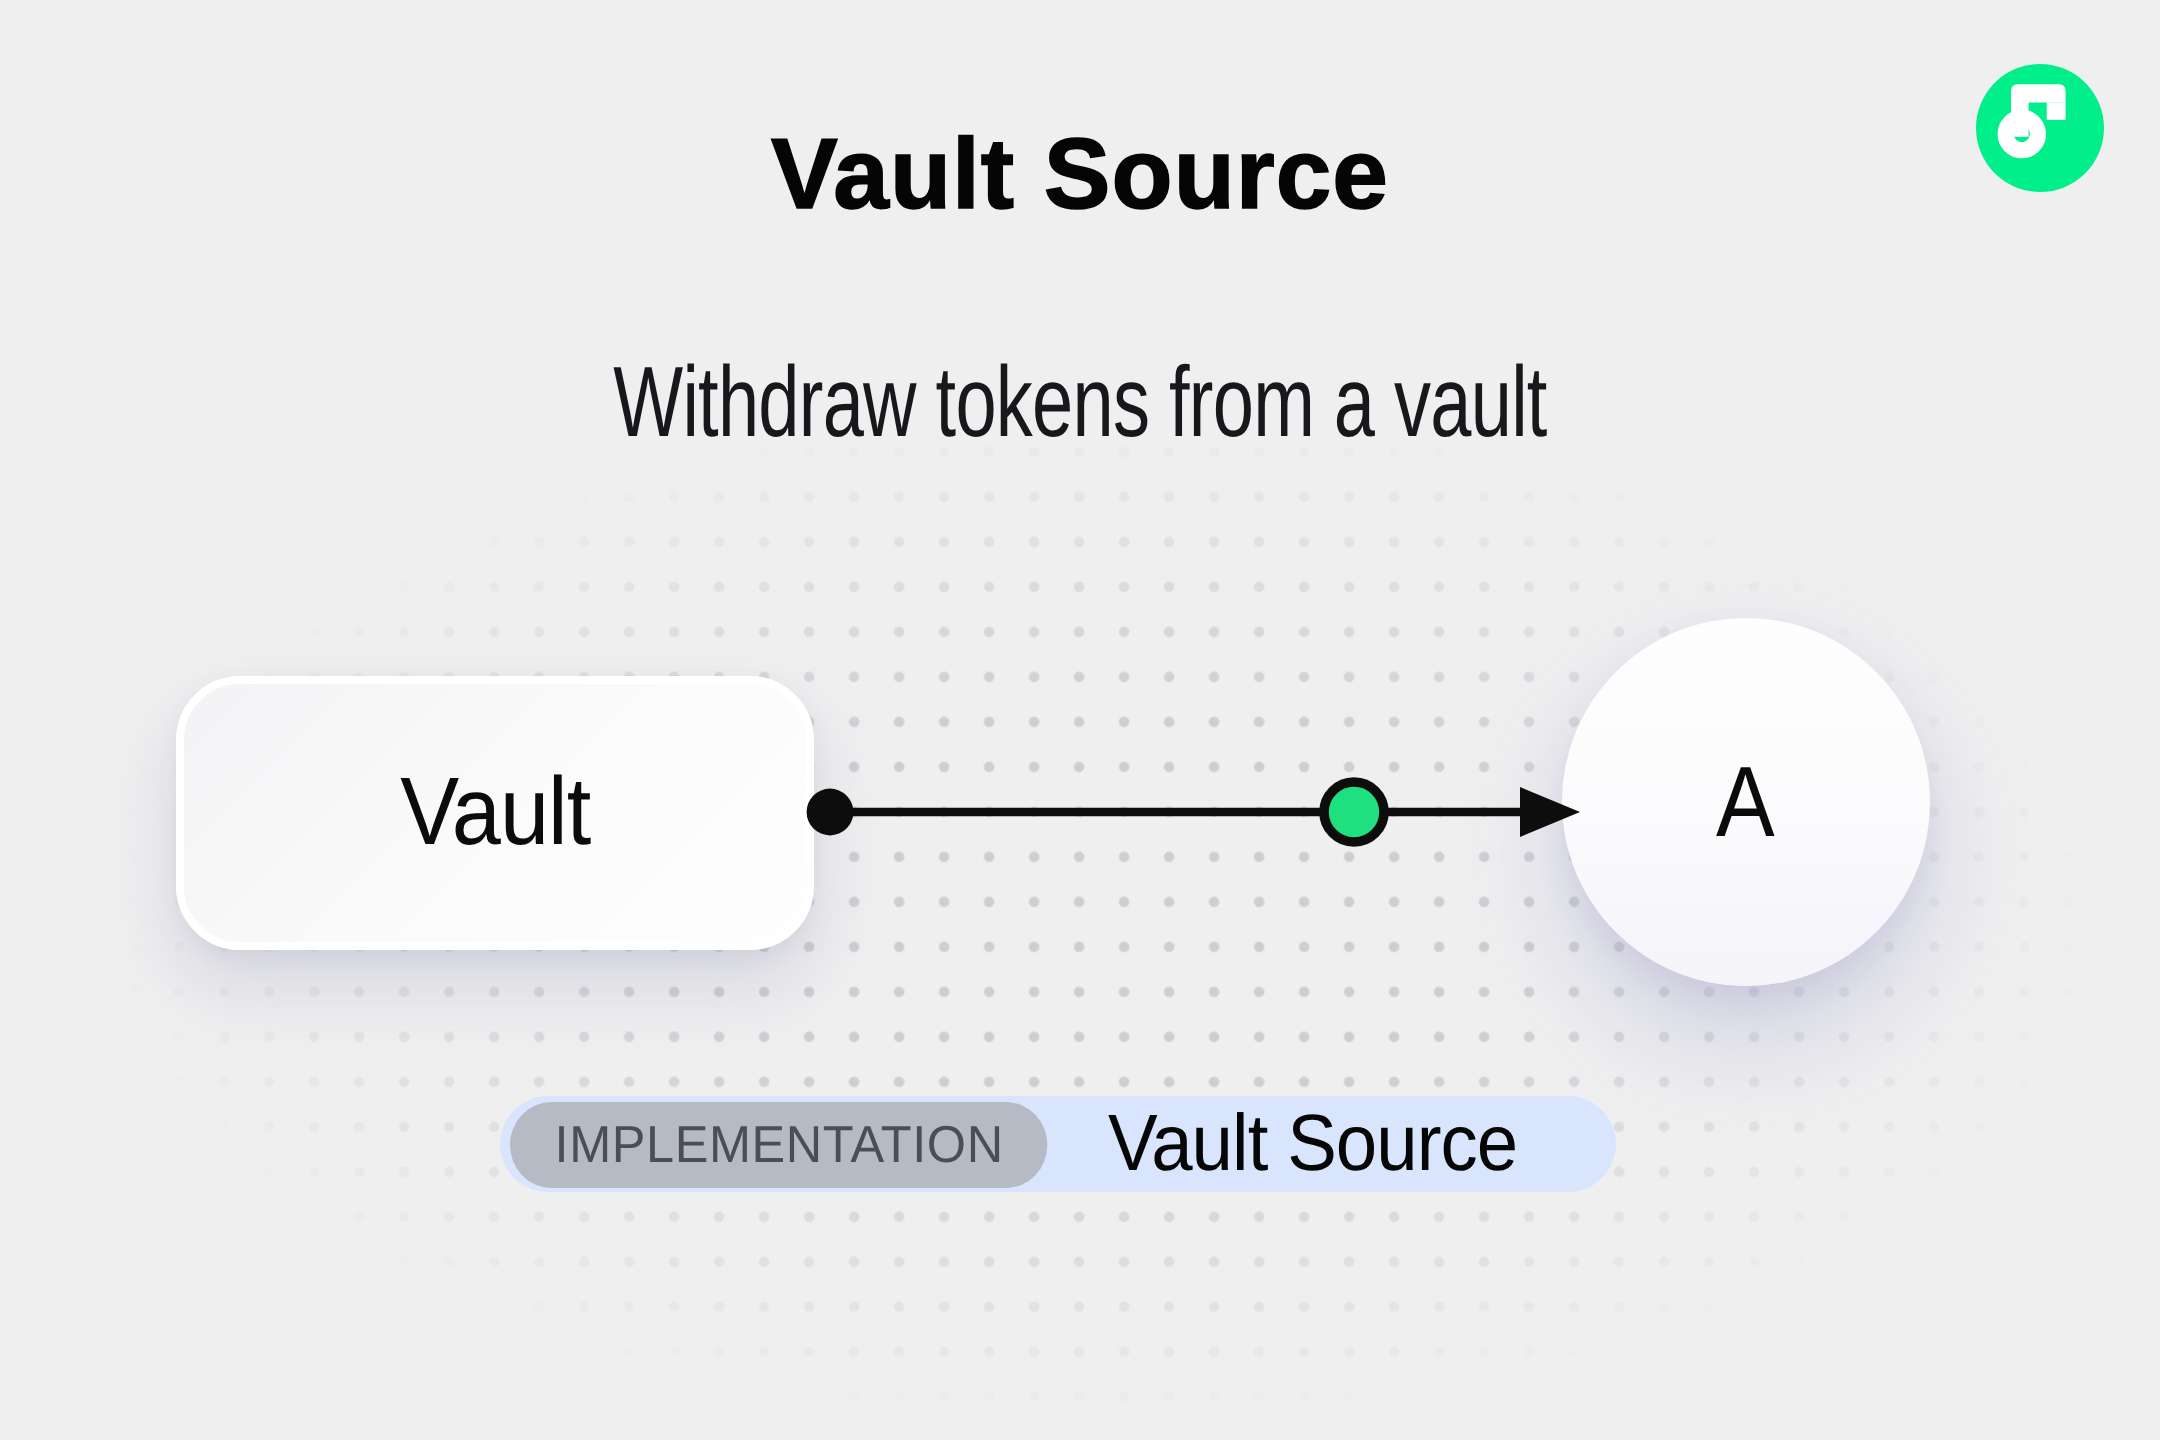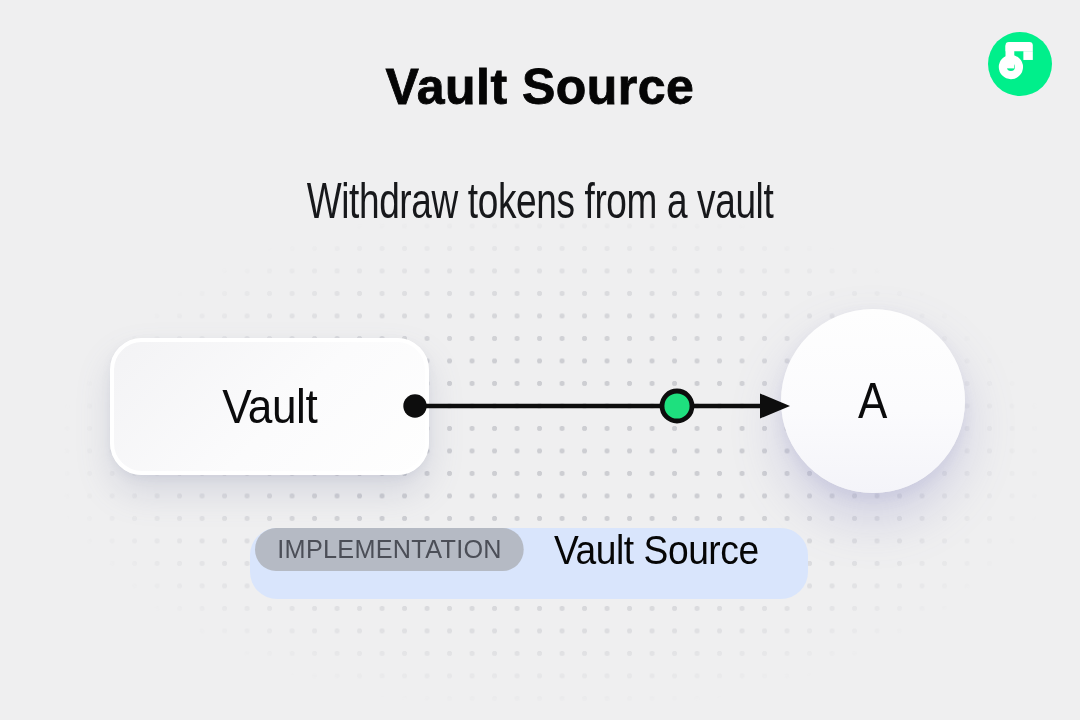--- a/index.html
+++ b/index.html
@@ -31,21 +31,21 @@
     font-size: 50px; font-weight: 400; color: #17181b;
     transform: scaleX(0.74);
     transform-origin: 50% 50%;
     letter-spacing: -0.5px;
     white-space: nowrap;
   }
   .logo {
     position: absolute; left: 988px; top: 32px; width: 64px; height: 64px; z-index: 2;
   }
   .node-vault {
-    position: absolute; left: 110px; top: 338px; width: 319px; height: 137px; z-index: 2;
+    position: absolute; left: 88px; top: 338px; width: 319px; height: 137px; z-index: 2;
     box-sizing: border-box;
     border: 4px solid #ffffff;
     border-radius: 32px;
     background: linear-gradient(135deg, #f3f3f5 0%, #fbfbfc 55%, #fefefe 100%);
     box-shadow: 0 18px 35px rgba(105,110,150,0.18), 0 4px 10px rgba(105,110,150,0.08);
     display: flex; align-items: center; justify-content: center;
   }
   .node-vault .label {
     font-size: 48px; color: #0b0b0c; letter-spacing: -0.5px;
     transform: scaleX(0.92);
@@ -56,24 +56,24 @@
     background: linear-gradient(180deg, #fefefe 0%, #fbfbfd 55%, #f4f4f9 100%);
     box-shadow: 0 26px 50px rgba(115,115,185,0.25), 0 6px 14px rgba(115,115,185,0.10);
     display: flex; align-items: center; justify-content: center;
   }
   .node-target .label {
     font-size: 50px; color: #0b0b0c;
     transform: scaleX(0.88);
   }
   .edge-svg { position: absolute; left: 0; top: 0; z-index: 3; }
   .badge {
-    position: absolute; left: 250px; top: 528px; width: 558px; height: 71px; z-index: 2;
+    position: absolute; left: 250px; top: 548px; width: 558px; height: 48px; z-index: 2;
     border-radius: 27px;
     background: #d9e5fc;
-    display: flex; 
+    display: flex; align-items: center;
   }
   .badge-tag {
     margin-left: 5px;
     height: 43px;
     padding: 0 23px;
     border-radius: 22px;
     background: #b5bac4;
     color: #4b4e57;
     font-size: 26px;
     letter-spacing: 0.3px;

